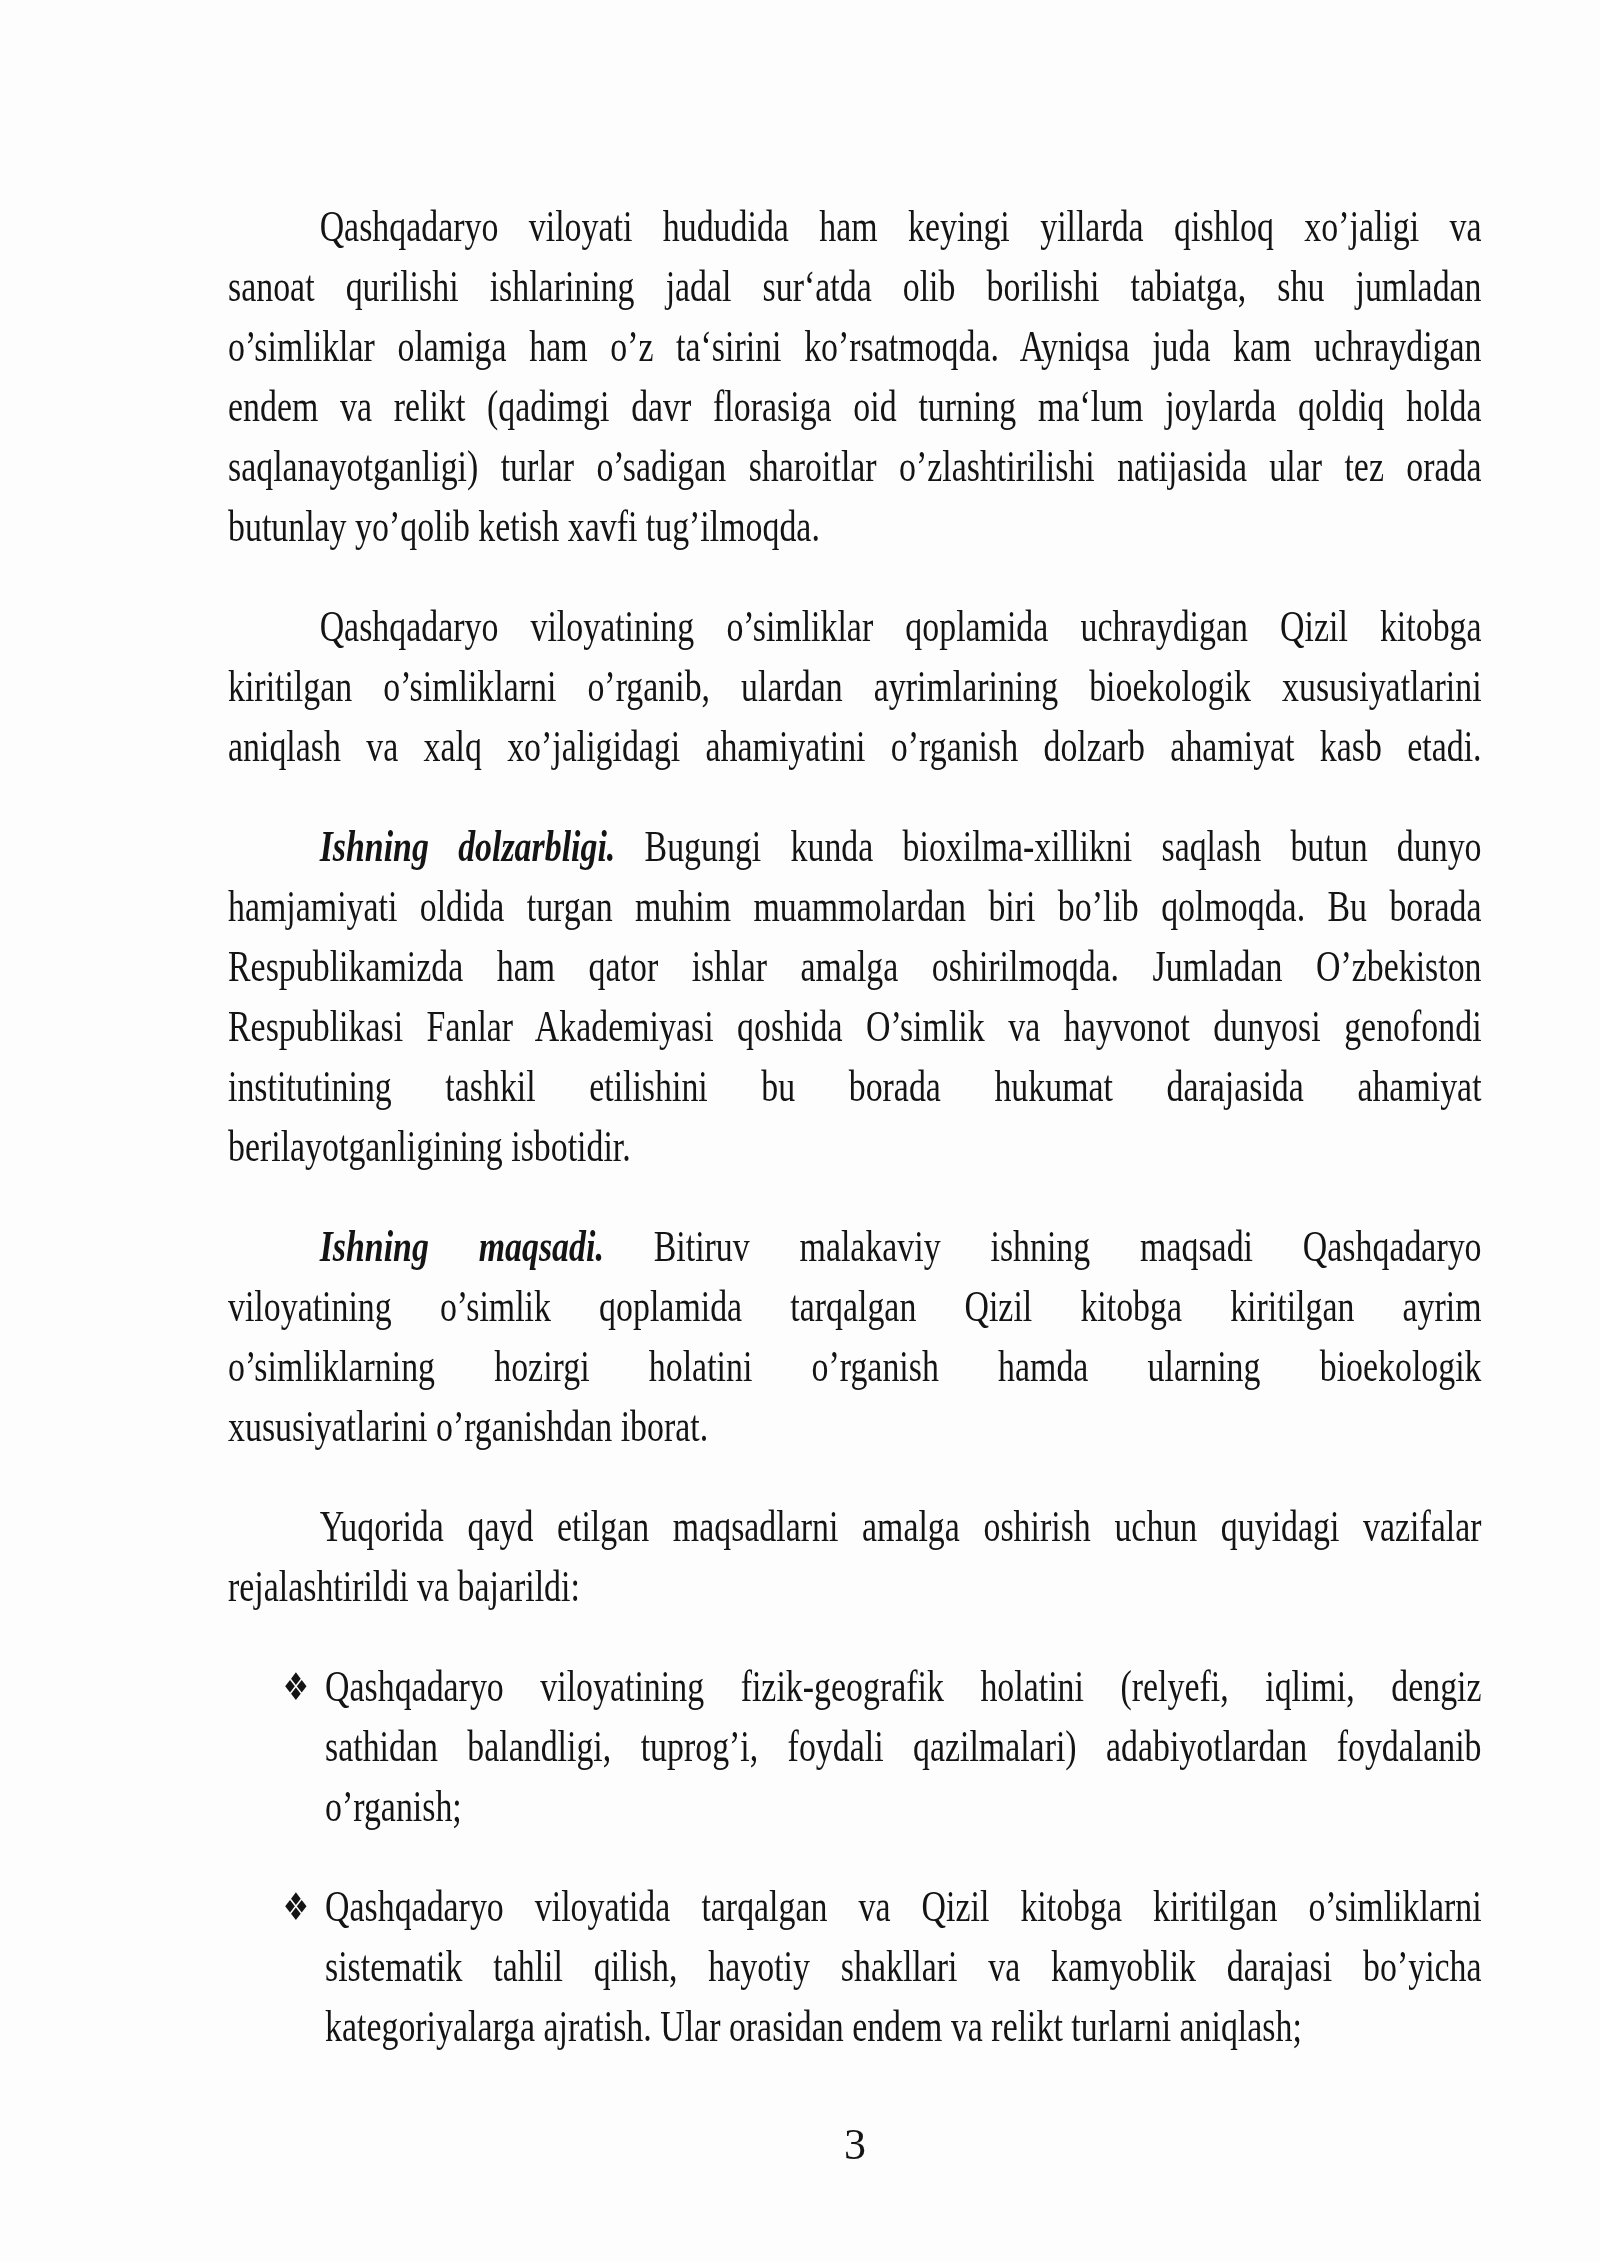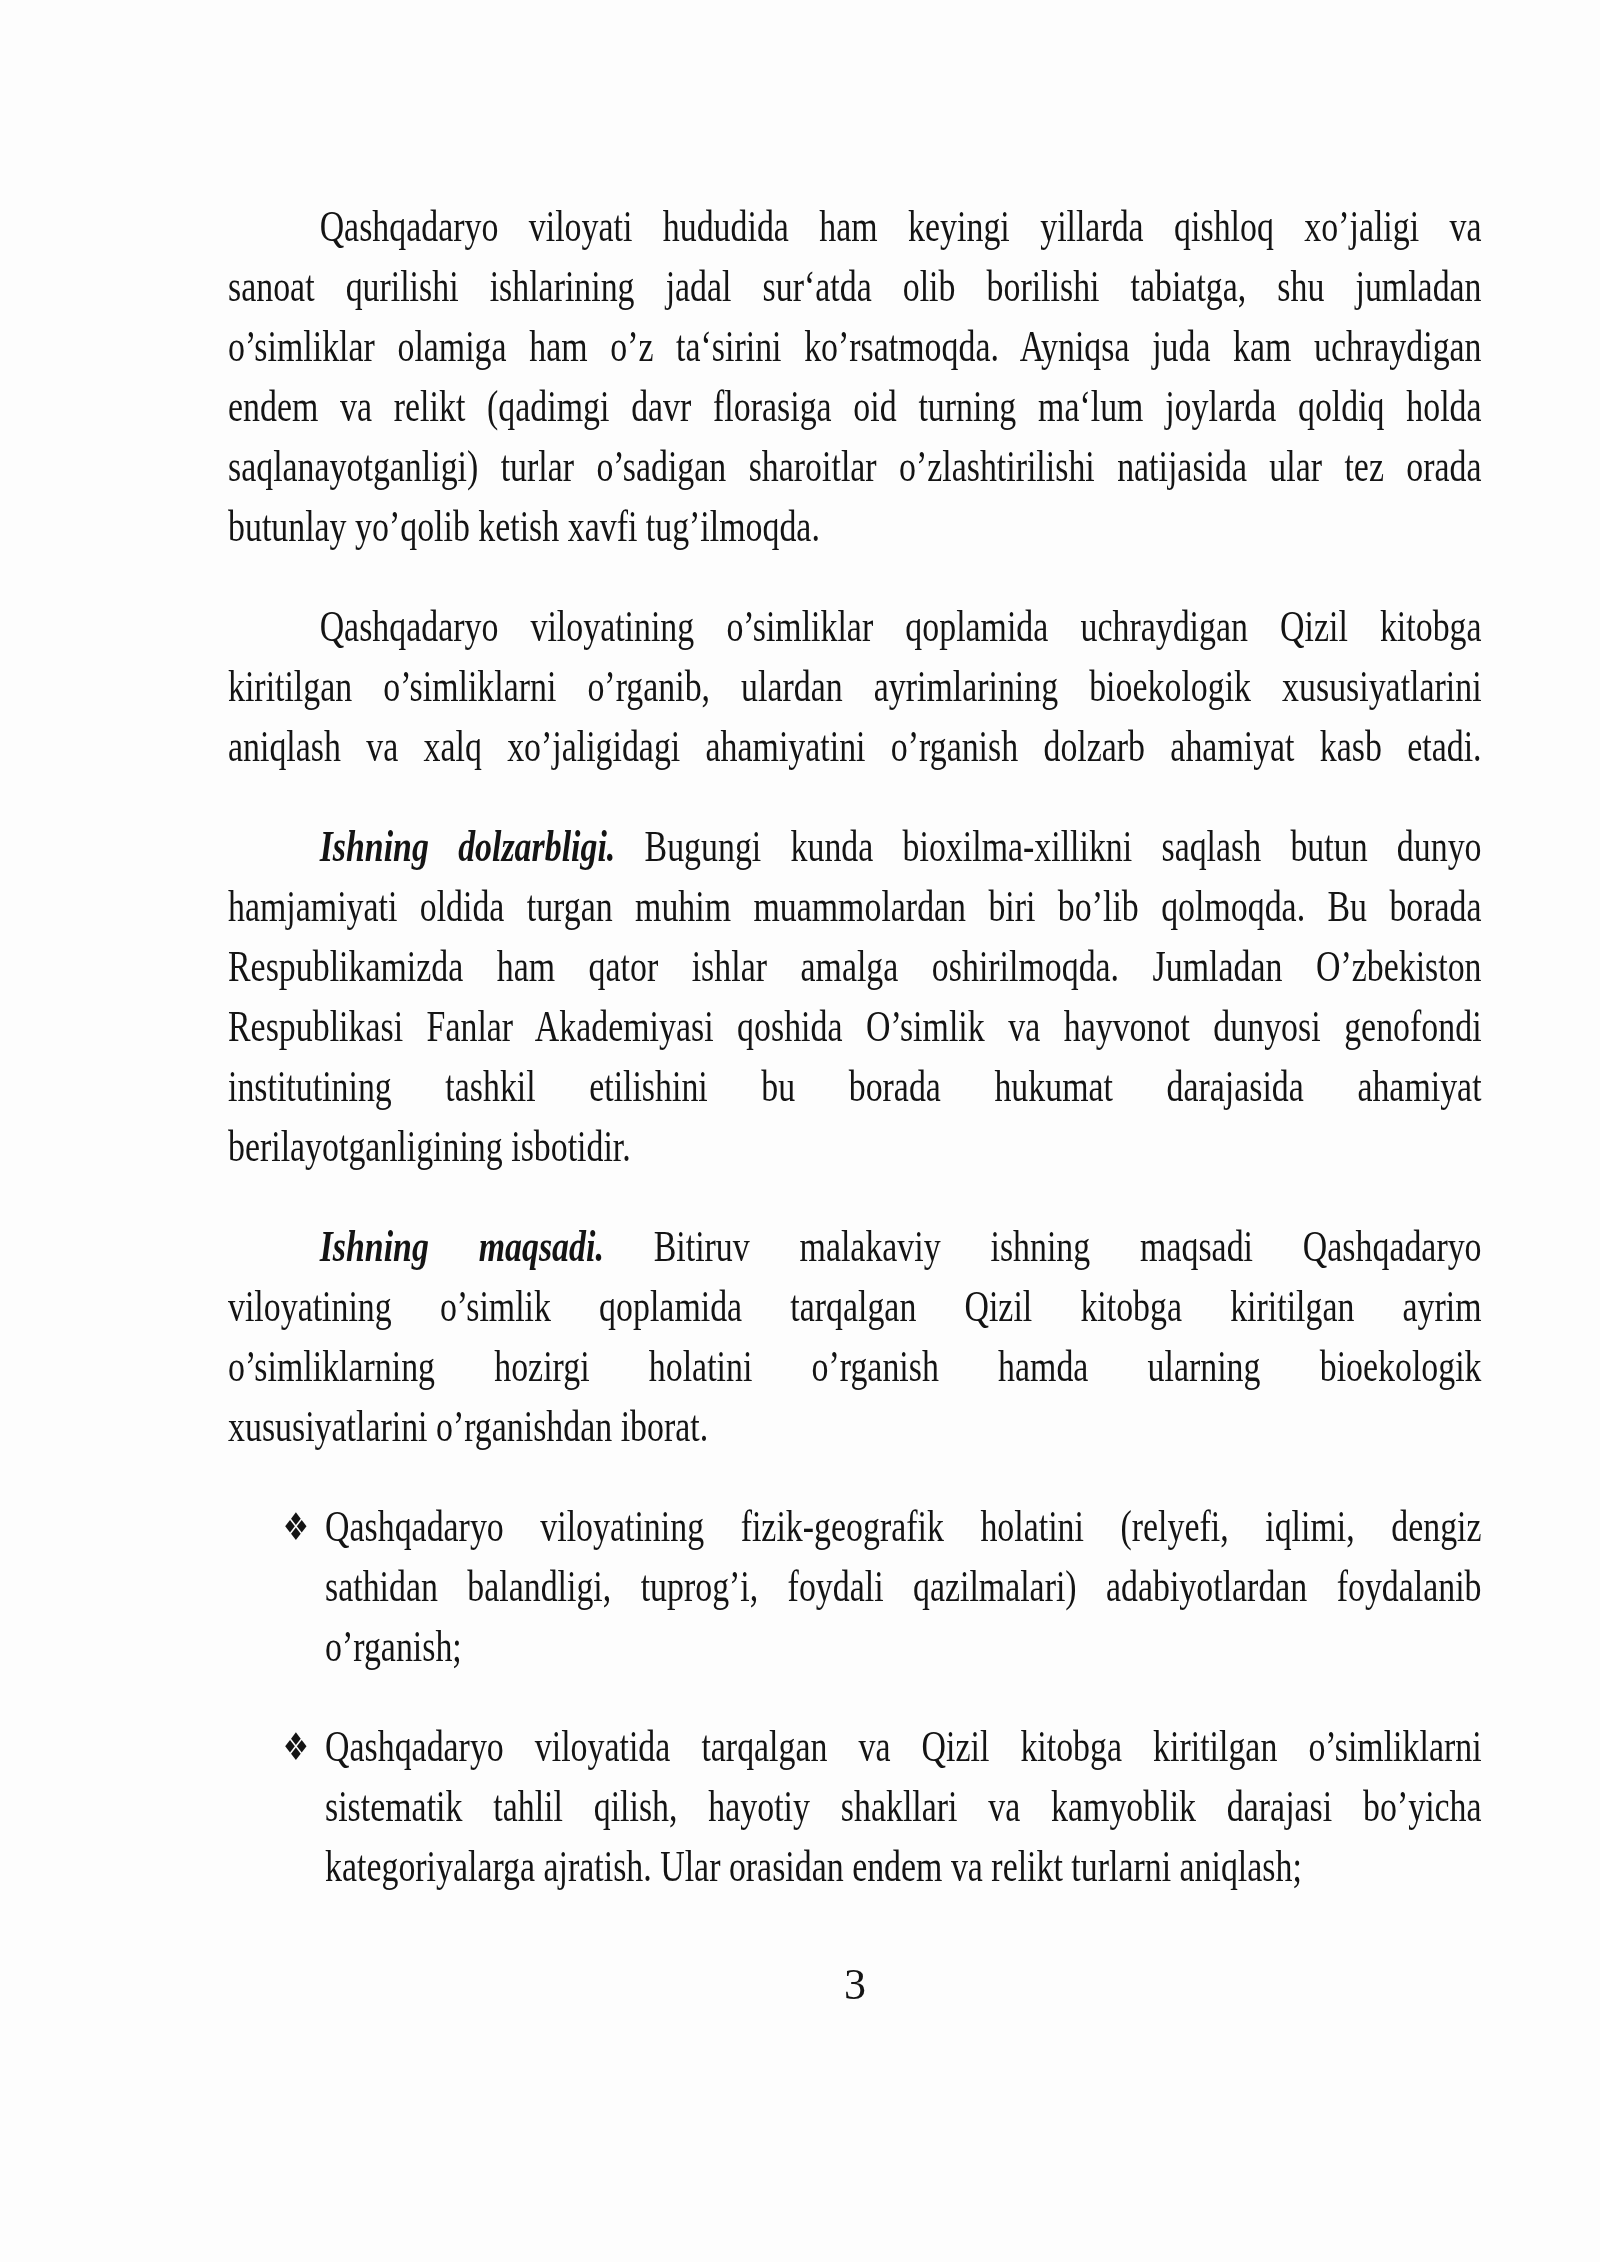--- a/index.html
+++ b/index.html
@@ -89,20 +89,24 @@
     <span class="ln last">berilayotganligining isbotidir.</span>
   </p>
 
   <p class="para">
     <span class="ln first"><b class="lead">Ishning maqsadi.</b><span> Bitiruv malakaviy ishning maqsadi Qashqadaryo</span></span>
     <span class="ln">viloyatining o’simlik qoplamida tarqalgan Qizil kitobga kiritilgan ayrim</span>
     <span class="ln">o’simliklarning hozirgi holatini o’rganish hamda ularning bioekologik</span>
     <span class="ln last">xususiyatlarini o’rganishdan iborat.</span>
   </p>
 
+  <p class="para">
+    <span class="ln first">Yuqorida qayd etilgan maqsadlarni amalga oshirish uchun quyidagi vazifalar</span>
+    <span class="ln last">rejalashtirildi va bajarildi:</span>
+  </p>
 
   <ul class="tasks">
     <li class="task">
       <span class="ln bl"><span class="bullet">❖</span><span>Qashqadaryo viloyatining fizik-geografik holatini (relyefi, iqlimi, dengiz</span></span>
       <span class="ln bl">sathidan balandligi, tuprog’i, foydali qazilmalari) adabiyotlardan foydalanib</span>
       <span class="ln bl last">o’rganish;</span>
     </li>
     <li class="task">
       <span class="ln bl"><span class="bullet">❖</span><span>Qashqadaryo viloyatida tarqalgan va Qizil kitobga kiritilgan o’simliklarni</span></span>
       <span class="ln bl">sistematik tahlil qilish, hayotiy shakllari va kamyoblik darajasi bo’yicha</span>

